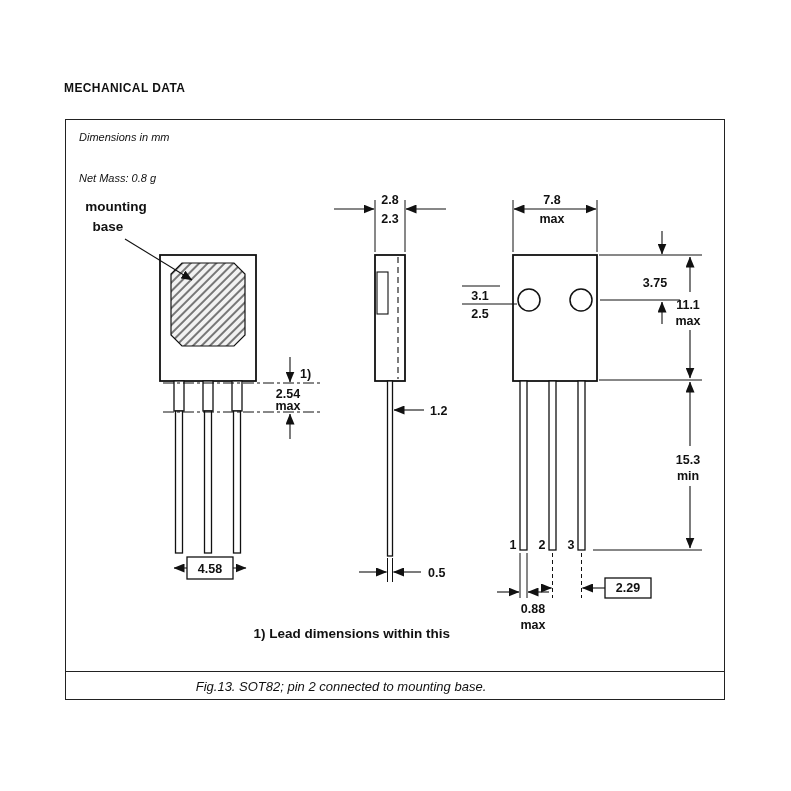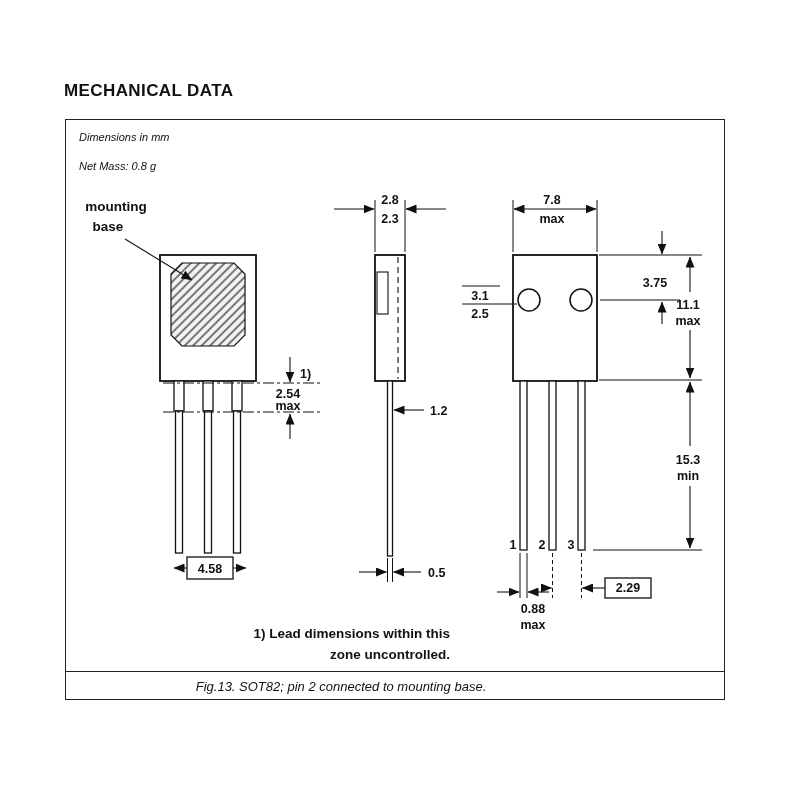--- a/index.html
+++ b/index.html
@@ -1,25 +1,25 @@
 <!DOCTYPE html>
 <html><head>
 <meta charset="utf-8">
 <style>
   html,body{margin:0;padding:0;}
   body{
     width:791px;height:791px;background:#ffffff;position:relative;
     font-family:"Liberation Sans", sans-serif;color:#111;
   }
   .abs{position:absolute;}
-  #title{left:64px;top:81px;font-size:17px;font-weight:bold;letter-spacing:.4px;}
+  #title{left:64px;top:81px;font-size:12px;font-weight:bold;letter-spacing:.4px;}
   #frame{left:65px;top:119px;width:660px;height:581px;border:1.2px solid #222;box-sizing:border-box;}
   .note{font-style:italic;font-size:11px;}
   #dim-note{left:79px;top:131px;}
-  #mass-note{left:79px;top:160px;}
+  #mass-note{left:79px;top:172px;}
   #footnote{left:190px;top:624px;width:260px;text-align:right;font-weight:bold;font-size:13.5px;line-height:1.55;}
   #divider{left:65px;top:671px;width:660px;border-top:1.2px solid #222;height:0;}
   #caption{left:65px;top:679px;width:552px;text-align:center;font-style:italic;font-size:13px;}
 
   #drawing{position:absolute;left:0;top:0;}
   #drawing line{stroke:#111;stroke-width:1.1;}
   .body{fill:#fff;stroke:#111;stroke-width:1.8;}
   .lead{fill:#fff;stroke:#111;stroke-width:1.3;}
   .hole{fill:#fff;stroke:#111;stroke-width:1.5;}
   .thin{stroke-width:1 !important;}
@@ -184,17 +184,16 @@
       <line x1="541" y1="588" x2="551.5" y2="588" marker-end="url(#arr)"></line>
       <line x1="605" y1="588" x2="582.5" y2="588" marker-end="url(#arr)"></line>
       <rect class="dimbox" x="605" y="578" width="46" height="20"></rect>
       <text class="dim mid" x="628" y="592">2.29</text>
     </g>
   </g>
 </svg>
 
 <div class="abs" id="footnote">
   <div>1) Lead dimensions within this</div>
-  <div>zone uncontrolled.</div>
 </div>
 
 <div class="abs" id="divider"></div>
 <div class="abs" id="caption">Fig.13.  SOT82; pin 2 connected to mounting base.</div>
 
 </body></html>

